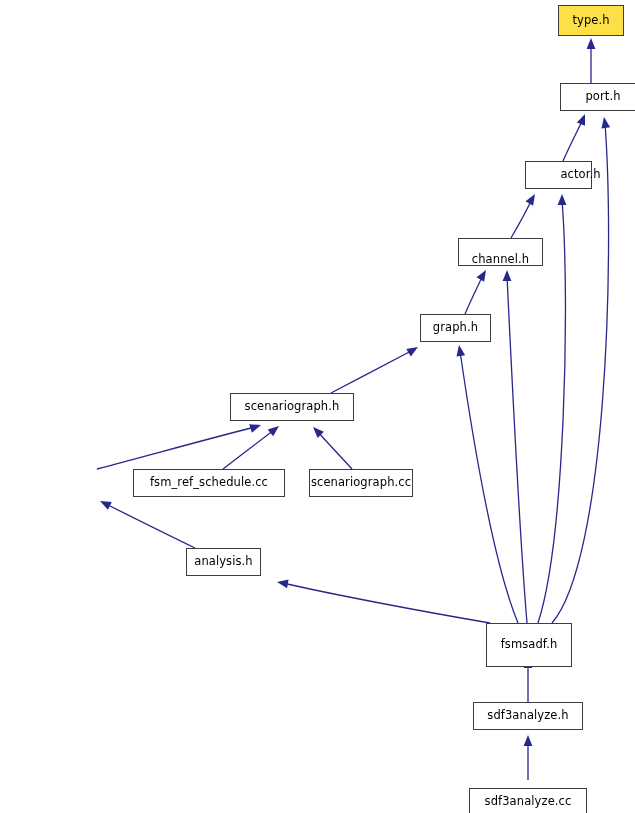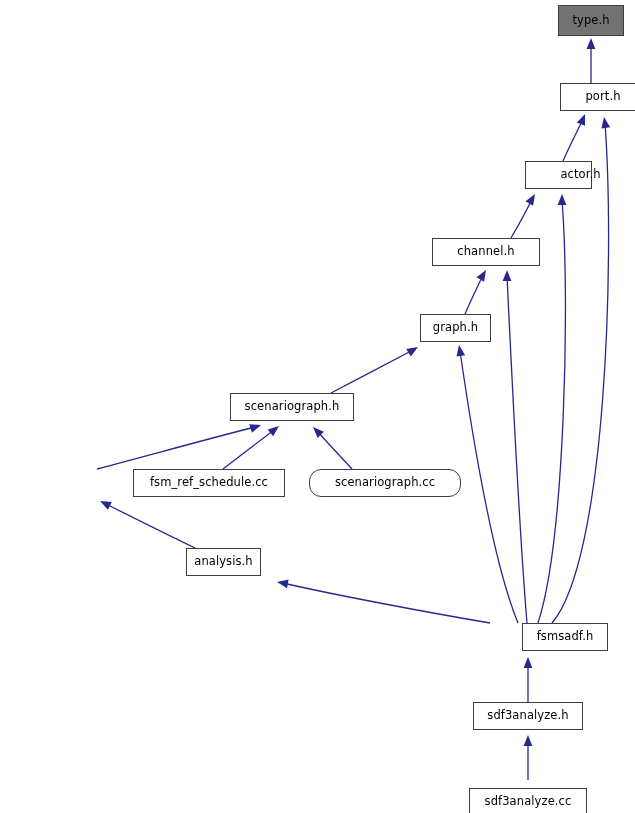--- a/index.html
+++ b/index.html
@@ -33,21 +33,21 @@
     display: flex;
     align-items: center;
     justify-content: center;
     white-space: nowrap;
     font-size: 11.5px;
     line-height: 1;
     color: #000000;
     letter-spacing: 0.1px;
   }
   .node.highlight {
-    background: #737373;
+    background: #fde047;
     border-color: #3d3d3d;
     justify-content: center;
   }
   .node .node-label {
     display: block;
     padding: 0 2px;
     transform: translateY(-0.5px);
   }
 </style>
 </head>
@@ -90,39 +90,39 @@
     </svg>
 <div class="node highlight" style="left: 558px; top: 5px; width: 66px; height: 31px;">
       <span class="node-label">type.h</span>
     </div>
     <div class="node" style="left: 560px; top: 83px; width: 86px; height: 28px;">
       <span class="node-label">port.h</span>
     </div>
     <div class="node" style="left: 525px; top: 161px; width: 67px; height: 28px; padding-left: 44px;">
       <span class="node-label">actor.h</span>
     </div>
-    <div class="node" style="left: 432px; top: 238px; width: 108px; height: 28px;">
+    <div class="node" style="left: 458px; top: 238px; width: 85px; height: 28px; align-items: flex-end;">
       <span class="node-label">channel.h</span>
     </div>
     <div class="node" style="left: 420px; top: 314px; width: 71px; height: 28px;">
       <span class="node-label">graph.h</span>
     </div>
     <div class="node" style="left: 230px; top: 393px; width: 124px; height: 28px;">
       <span class="node-label">scenariograph.h</span>
     </div>
     <div class="node" style="left: 133px; top: 469px; width: 152px; height: 28px;">
       <span class="node-label">fsm_ref_schedule.cc</span>
     </div>
-    <div class="node" style="left: 309px; top: 469px; width: 152px; height: 28px; border-radius: 12px;">
+    <div class="node" style="left: 309px; top: 469px; width: 104px; height: 28px;">
       <span class="node-label">scenariograph.cc</span>
     </div>
     <div class="node" style="left: 186px; top: 548px; width: 75px; height: 28px;">
       <span class="node-label">analysis.h</span>
     </div>
-    <div class="node" style="left: 486px; top: 623px; width: 86px; height: 28px; margin-left: 36px;">
+    <div class="node" style="left: 486px; top: 623px; width: 86px; height: 44px;">
       <span class="node-label">fsmsadf.h</span>
     </div>
     <div class="node" style="left: 473px; top: 702px; width: 110px; height: 28px;">
       <span class="node-label">sdf3analyze.h</span>
     </div>
     <div class="node" style="left: 469px; top: 780px; width: 118px; height: 28px; margin-top: 8px;">
       <span class="node-label">sdf3analyze.cc</span>
     </div>
   </div>
 

